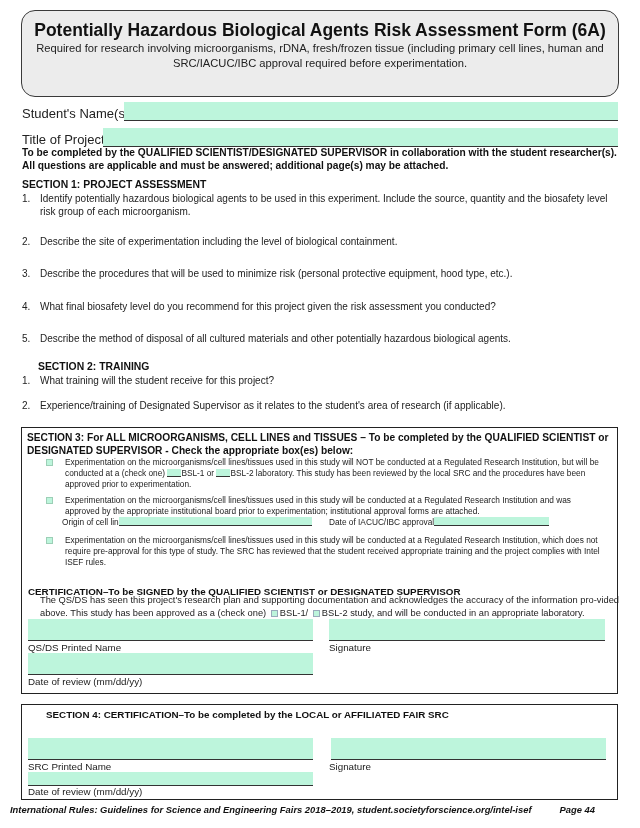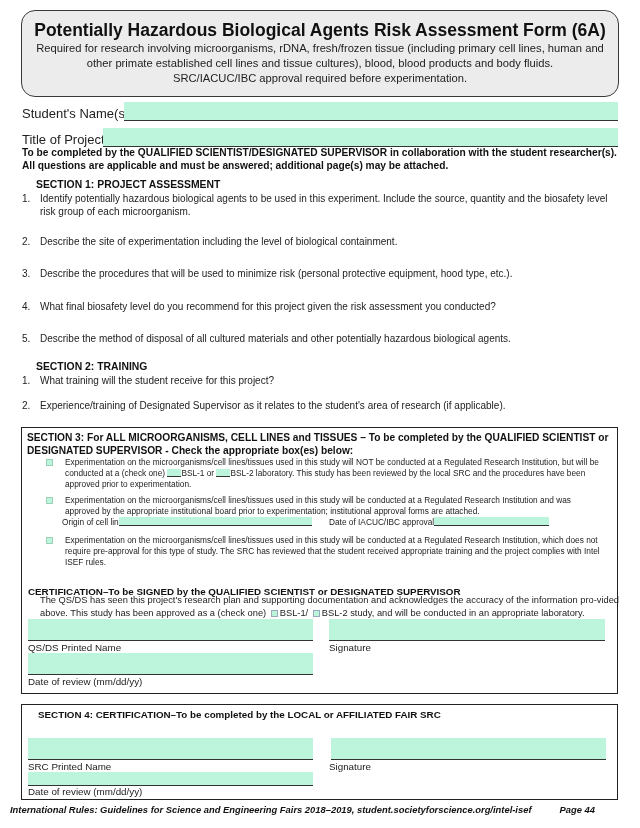--- a/index.html
+++ b/index.html
@@ -14,21 +14,21 @@
     .header-title { font-size: 17.5px; font-weight: bold; line-height: 22px; color: #111; }
     .header-sub { font-size: 11.2px; line-height: 15px; color: #222; }
 
     .fill { background: #bdf5dc; border-bottom: 1.2px solid #333; }
 
     .row-label { position: absolute; font-size: 13px; color: #222; }
     .line-field { position: absolute; height: 19px; }
 
     .notice { position: absolute; left: 22px; top: 146px; width: 600px; font-size: 10.2px; font-weight: bold; line-height: 13px; color: #111; }
 
-    .sec-head { position: absolute; left: 36px; font-size: 10.4px; font-weight: bold; color: #111; }
+    .sec-head { position: absolute; left: 22px; font-size: 10.4px; font-weight: bold; color: #111; }
     .q { position: absolute; left: 22px; width: 600px; font-size: 10px; line-height: 13px; color: #222; display: flex; }
     .q .num { width: 18px; flex: none; }
     .q .txt { flex: 1; }
 
     .box3 { position: absolute; left: 21px; top: 427px; width: 597px; height: 267px; border: 1.6px solid #222; }
     .box4 { position: absolute; left: 21px; top: 704px; width: 597px; height: 96px; border: 1.6px solid #222; }
 
     .b-head { position: absolute; font-size: 10.2px; font-weight: bold; line-height: 12.5px; color: #111; }
     .opt { position: absolute; left: 24px; width: 560px; font-size: 8.3px; line-height: 11px; color: #222; display: flex; }
     .cb { width: 7px; height: 7px; background: #bdf5dc; border: 1px solid #9ccfb6; flex: none; margin: 2px 12px 0 0; display: inline-block; }
@@ -42,21 +42,20 @@
     .sig-label { position: absolute; font-size: 9.8px; color: #222; }
 
     .footer { position: absolute; left: 10px; top: 804px; width: 585px; font-size: 9.4px; font-weight: bold; font-style: italic; color: #111; display: flex; justify-content: space-between; align-items: flex-end; }
   </style>
 </head>
 <body>
 
 <div class="header-box">
   <div class="header-title">Potentially Hazardous Biological Agents Risk Assessment Form (6A)</div>
   <div class="header-sub">Required for research involving microorganisms, rDNA, fresh/frozen tissue (including primary cell lines, human and</div>
-  <div class="header-sub">other primate established cell lines and tissue cultures), blood, blood products and body fluids.</div>
   <div class="header-sub">SRC/IACUC/IBC approval required before experimentation.</div>
 </div>
 
 <div class="row-label" style="left:22px; top:106px;">Student's Name(s)</div>
 <div class="line-field fill" style="left:124px; top:102px; width:494px;"></div>
 
 <div class="row-label" style="left:22px; top:132px;">Title of Project</div>
 <div class="line-field fill" style="left:103px; top:128px; width:515px;"></div>
 
 <div class="notice">
@@ -79,21 +78,21 @@
 </div>
 <div class="q" style="top:300px;">
   <span class="num">4.</span>
   <span class="txt">What final biosafety level do you recommend for this project given the risk assessment you conducted?</span>
 </div>
 <div class="q" style="top:332px;">
   <span class="num">5.</span>
   <span class="txt">Describe the method of disposal of all cultured materials and other potentially hazardous biological agents.</span>
 </div>
 
-<div class="sec-head" style="top:361px;">SECTION 2: TRAINING</div>
+<div class="sec-head" style="top:361px;margin-left:16px;">SECTION 2: TRAINING</div>
 <div class="q" style="top:374px;">
   <span class="num">1.</span>
   <span class="txt">What training will the student receive for this project?</span>
 </div>
 <div class="q" style="top:399px;">
   <span class="num">2.</span>
   <span class="txt">Experience/training of Designated Supervisor as it relates to the student's area of research (if applicable).</span>
 </div>
 
 <div class="box3">
@@ -126,21 +125,21 @@
 
   <div class="sig-field fill" style="left:6px; top:191px; width:285px;"></div>
   <div class="sig-field fill" style="left:307px; top:191px; width:276px;"></div>
   <div class="sig-label" style="left:6px; top:214px;">QS/DS Printed Name</div>
   <div class="sig-label" style="left:307px; top:214px;">Signature</div>
   <div class="sig-field fill" style="left:6px; top:225px; width:285px;"></div>
   <div class="sig-label" style="left:6px; top:248px;">Date of review (mm/dd/yy)</div>
 </div>
 
 <div class="box4">
-  <div class="b-head" style="left:16px; top:4px; font-size:9.8px;">SECTION 4: CERTIFICATION–To be completed by the LOCAL or AFFILIATED FAIR SRC</div>
+  <div class="b-head" style="left:24px; top:4px; font-size:9.8px;">SECTION 4: CERTIFICATION–To be completed by the LOCAL or AFFILIATED FAIR SRC</div>
   <div class="sig-field fill" style="left:6px; top:33px; width:285px;"></div>
   <div class="sig-field fill" style="left:309px; top:33px; width:275px;"></div>
   <div class="sig-label" style="left:6px; top:56px;">SRC Printed Name</div>
   <div class="sig-label" style="left:307px; top:56px;">Signature</div>
   <div class="sig-field fill" style="left:6px; top:67px; width:285px; height:14px;"></div>
   <div class="sig-label" style="left:6px; top:81px;">Date of review (mm/dd/yy)</div>
 </div>
 
 <div class="footer">
   <span>International Rules: Guidelines for Science and Engineering Fairs 2018–2019, student.societyforscience.org/intel-isef</span>

